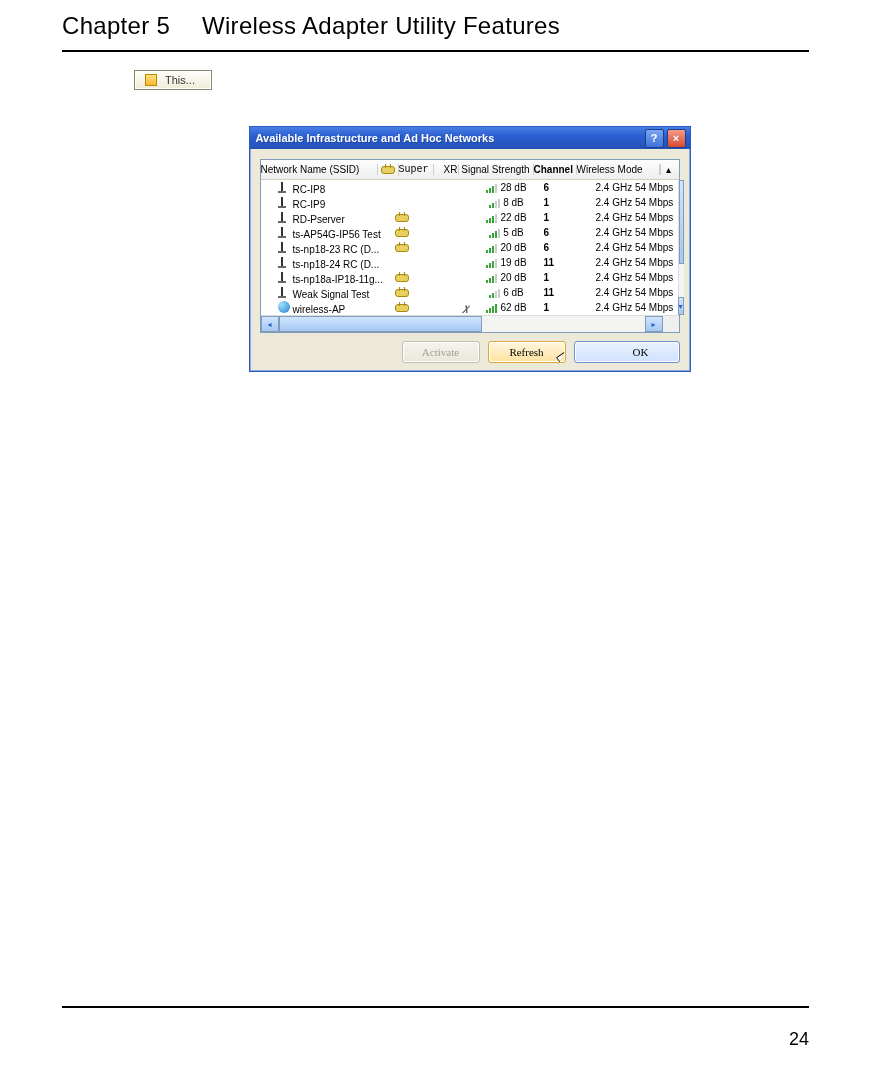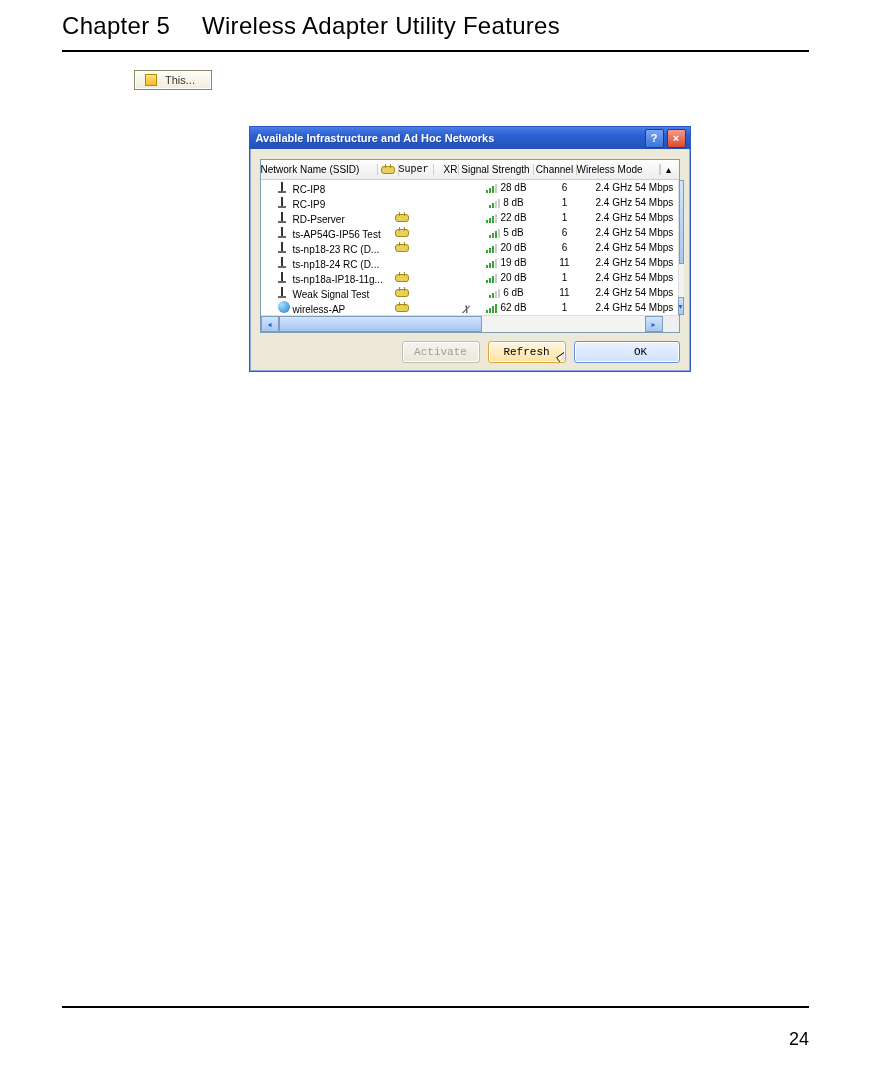--- a/index.html
+++ b/index.html
@@ -127,21 +127,21 @@
     width: 16px;
     background: linear-gradient(#fefefe,#eee);
     border-left: 1px solid #d0d0c0;
     display:flex;align-items:center;justify-content:center;
   }
   .col-ssid   { width: 116px; }
   .col-sec    { width: 20px; text-align:center; }
   .col-super  { width: 34px; font-family: Liberation Mono, monospace; }
   .col-xr     { width: 24px; text-align: right; }
   .col-signal { width: 74px; text-align:center; }
-  .col-chan   { width: 42px; text-align:center; padding-right:10px; }
+  .col-chan   { width: 42px; text-align:left; padding-right:10px;font-weight:bold; }
   .col-mode   { width: 82px; }
 
   .rows-area {
     display: flex;
     padding-left: 15px;
   }
   .rows {
     flex: 1;
   }
   .vscroll {
@@ -267,21 +267,21 @@
     display:flex;
     justify-content:flex-end;
     gap:8px;
     padding-top:8px;
   }
   .xp-btn {
     min-width:76px;
     height:20px;
     border:1px solid #7f9db9;
     border-radius:3px;
-    font-family:Liberation Mono, monospace;
+    font-family:Liberation Serif, serif;
     font-size:11px;
     display:flex;align-items:center;justify-content:center;
     box-shadow: inset 0 0 0 1px #fff;
   }
   .xp-btn.disabled {
     background:linear-gradient(#f4f3ee,#eae8dc);
     color:#a0a090;
     border-color:#c0beb0;
   }
   .xp-btn.orange {

